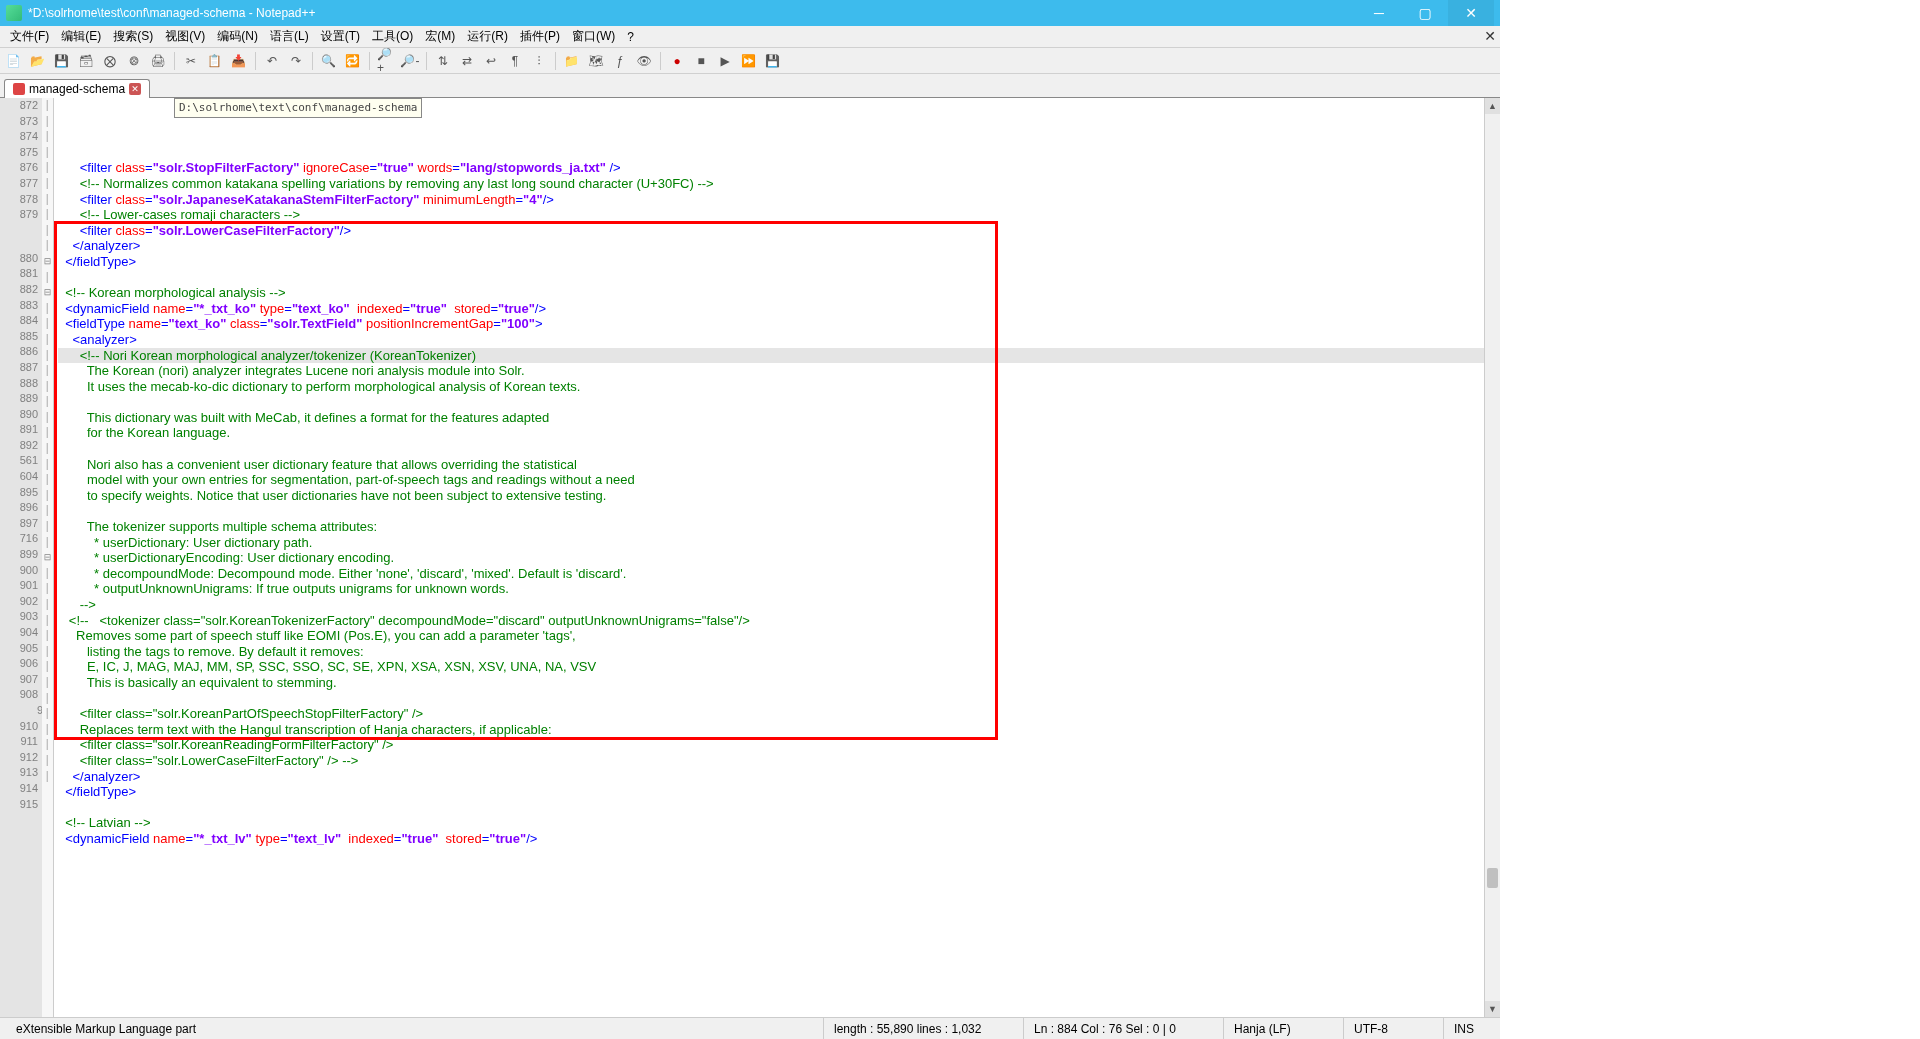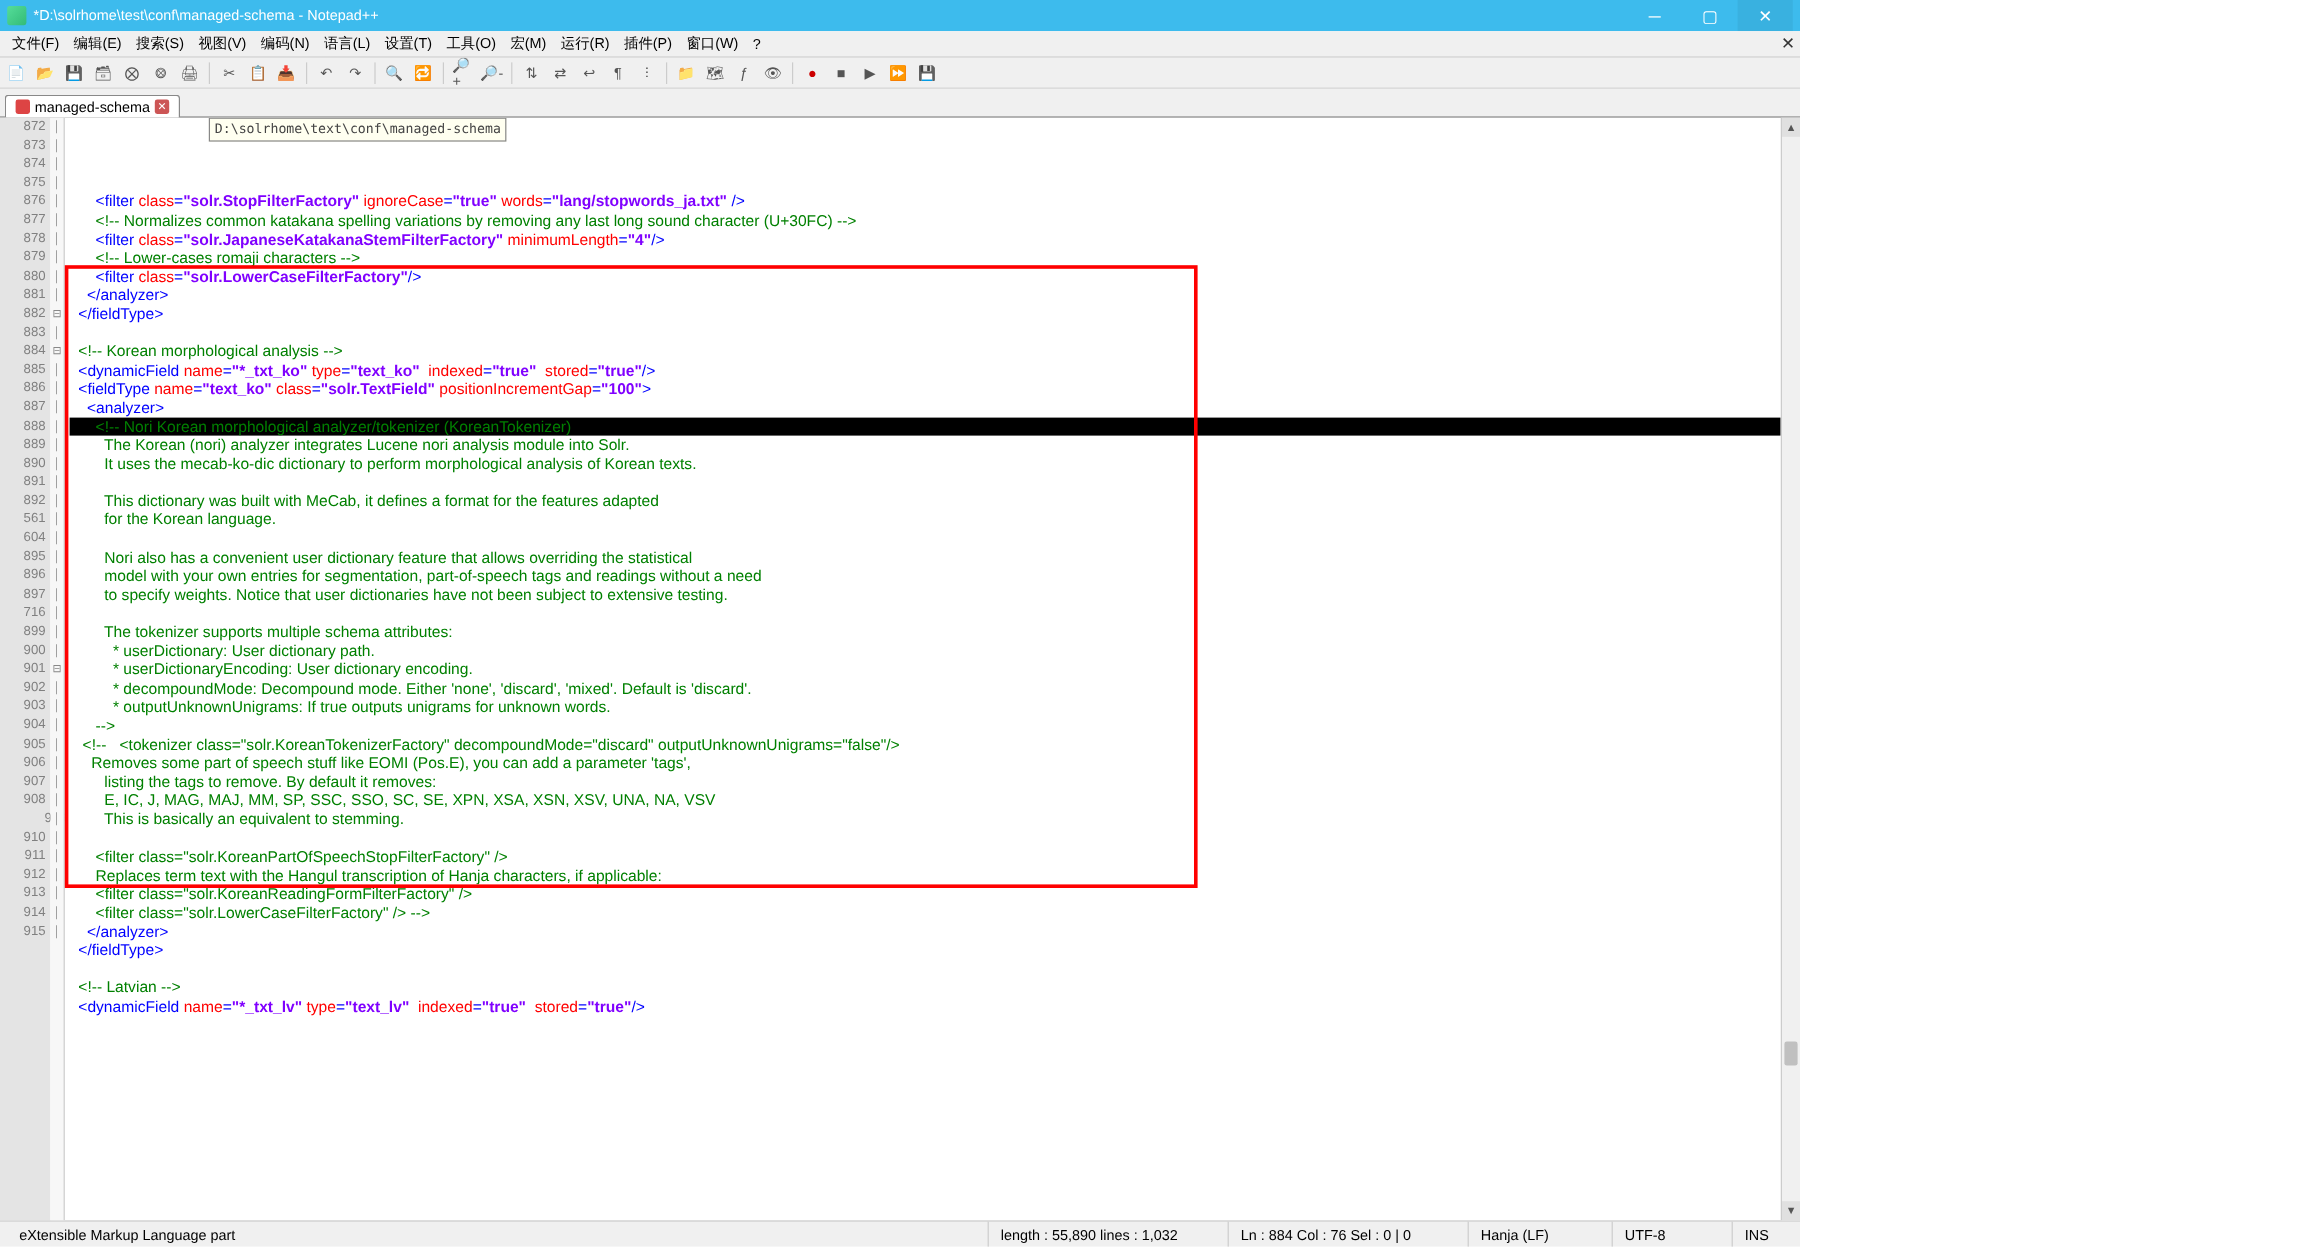--- a/index.html
+++ b/index.html
@@ -20,21 +20,21 @@
 .tabbar .tab { background: #fff; border: 1px solid #888; border-bottom: none; padding: 2px 8px; font-size: 12px; display: flex; align-items: center; gap: 4px; border-radius: 3px 3px 0 0; position: relative; top: 1px; }
 .tabbar .tab .dot { width: 12px; height: 12px; background: #d44; border-radius: 2px; }
 .tabbar .tab .x { background: #c55; color: #fff; font-size: 9px; width: 12px; height: 12px; display: inline-flex; align-items: center; justify-content: center; border-radius: 2px; }
 .editor-wrap { flex: 1; display: flex; overflow: hidden; position: relative; }
 .editor { flex: 1; display: flex; font-family: Consolas, monospace; font-size: 13px; line-height: 15.6px; overflow: hidden; position: relative; }
 .gutter { width: 42px; background: #e4e4e4; text-align: right; color: #808080; padding-right: 4px; font-size: 11px; line-height: 15.6px; }
 .foldcol { width: 12px; background: #f7f7f7; border-right: 1px solid #ccc; line-height: 15.6px; font-size: 9px; color: #888; text-align: center; }
 .foldcol .m { color: #888; }
 .code { flex: 1; white-space: pre; padding-left: 4px; line-height: 15.6px; position: relative; }
 .code .ln { height: 15.6px; }
-.hl-line { background: #000000; }
+.hl-line { background: #e5e5e5; }
 .comment { color: #008000; }
 .tag { color: #0000ff; }
 .attr { color: #ff0000; }
 .val { color: #8000ff; font-weight: bold; }
 .bold { font-weight: bold; }
 .redbox { position: absolute; border: 3px solid #ff0000; pointer-events: none; z-index: 5; }
 .scrollbar-v { width: 16px; background: #f0f0f0; border-left: 1px solid #ccc; position: relative; }
 .scrollbar-v .arrow { height: 16px; background: #e0e0e0; display: flex; align-items: center; justify-content: center; font-size: 9px; color: #555; }
 .scrollbar-v .track { position: absolute; top: 16px; bottom: 16px; left: 0; right: 0; }
 .scrollbar-v .thumb { position: absolute; left: 2px; right: 2px; top: 85%; height: 20px; background: #c0c0c0; border-radius: 2px; }
@@ -126,21 +126,21 @@
     <div class="editor">
       <div class="gutter" id="gutter">
           <div style="height: 15.6px;">872</div>
           <div style="height: 15.6px;">873</div>
           <div style="height: 15.6px;">874</div>
           <div style="height: 15.6px;">875</div>
           <div style="height: 15.6px;">876</div>
           <div style="height: 15.6px;">877</div>
           <div style="height: 15.6px;">878</div>
           <div style="height: 15.6px;">879</div>
-          <div style="height: 15.6px;">880</div>
+          <div style="height: 15.6px; margin-top: 28px;">880</div>
           <div style="height: 15.6px;">881</div>
           <div style="height: 15.6px;">882</div>
           <div style="height: 15.6px;">883</div>
           <div style="height: 15.6px;">884</div>
           <div style="height: 15.6px;">885</div>
           <div style="height: 15.6px;">886</div>
           <div style="height: 15.6px;">887</div>
           <div style="height: 15.6px;">888</div>
           <div style="height: 15.6px;">889</div>
           <div style="height: 15.6px;">890</div>

